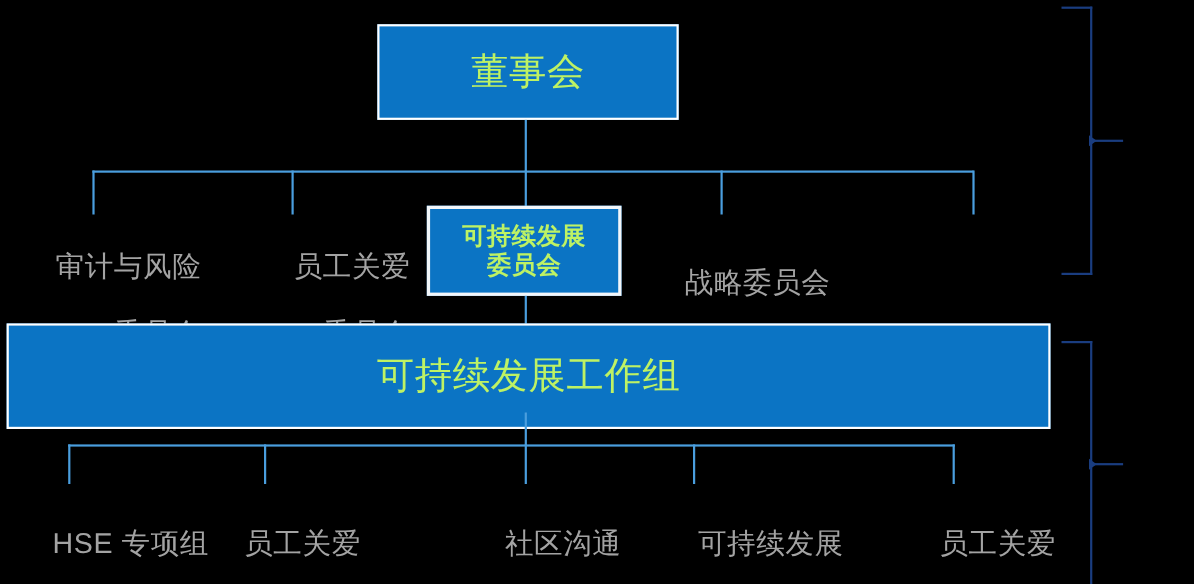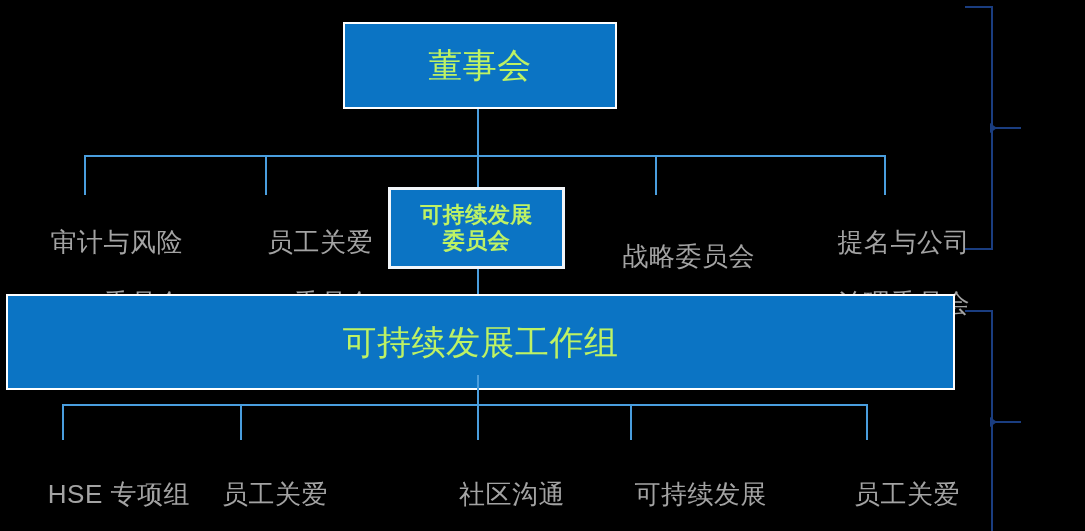--- a/index.html
+++ b/index.html
@@ -138,24 +138,20 @@
     <div>
       <div>可持续发展</div>
       <div>委员会</div>
     </div>
   </div>
 
   <div class="node-label single" style="left:580px; top:210px; width:175px;">
     <div>战略委员会</div>
   </div>
 
-  <div class="node-label" style="left:790px; top:196px; width:180px;">
-    <div>提名与公司</div>
-    <div>治理委员会</div>
-  </div>
 
   <div class="conn conn-v" style="left:477px; top:269px; height:26px;"></div>
 
   <div class="box box-workgroup">
     <span>可持续发展工作组</span>
   </div>
 
   <div class="conn conn-v" style="left:477px; top:375px; height:30px;"></div>
   <div class="conn conn-h" style="left:62px; top:404px; width:806px;"></div>
 

